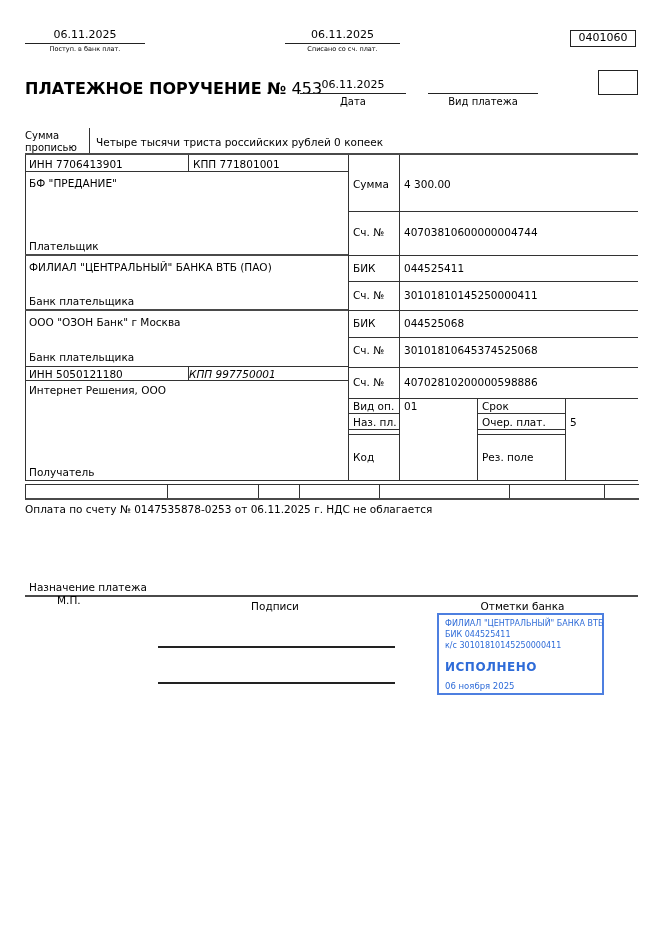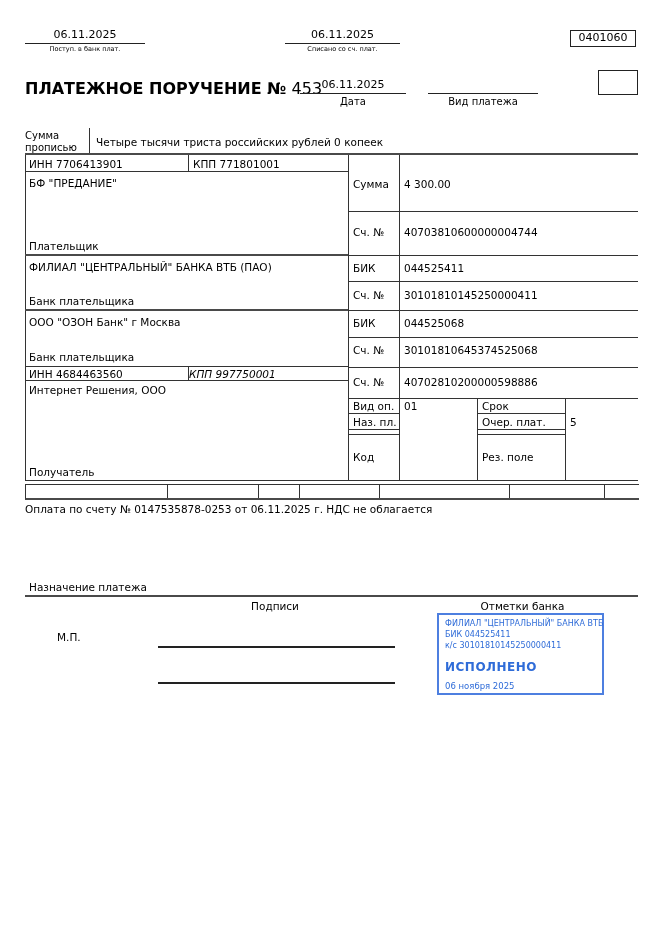--- a/index.html
+++ b/index.html
@@ -94,21 +94,21 @@
   <div class="hline" style="left:477px;top:434px;width:88px;"></div>
 
   <div class="celltxt" style="left:29px;top:158px;">ИНН 7706413901</div>
   <div class="celltxt" style="left:193px;top:158px;">КПП 771801001</div>
   <div class="celltxt" style="left:29px;top:177px;">БФ "ПРЕДАНИЕ"</div>
   <div class="seclbl" style="left:29px;top:240px;">Плательщик</div>
   <div class="celltxt" style="left:29px;top:261px;">ФИЛИАЛ "ЦЕНТРАЛЬНЫЙ" БАНКА ВТБ (ПАО)</div>
   <div class="seclbl" style="left:29px;top:295px;">Банк плательщика</div>
   <div class="celltxt" style="left:29px;top:316px;">ООО "ОЗОН Банк" г Москва</div>
   <div class="seclbl" style="left:29px;top:351px;">Банк плательщика</div>
-  <div class="celltxt" style="left:29px;top:368px;">ИНН 4684463560</div>
+  <div class="celltxt" style="left:29px;top:368px;">ИНН 5050121180</div>
   <div class="celltxt" style="left:189px;top:368px;font-style:italic;">КПП 997750001</div>
   <div class="celltxt" style="left:29px;top:384px;">Интернет Решения, ООО</div>
   <div class="seclbl" style="left:29px;top:466px;">Получатель</div>
 
   <div class="celltxt" style="left:353px;top:178px;">Сумма</div>
   <div class="celltxt" style="left:404px;top:178px;">4 300.00</div>
 
   <div class="celltxt" style="left:353px;top:226px;">Сч. №</div>
   <div class="celltxt" style="left:404px;top:226px;">40703810600000004744</div>
 
@@ -147,21 +147,21 @@
     <div class="cell" style="width:95px;"></div>
     <div class="cell last" style="width:34px;"></div>
   </div>
 
   <div class="celltxt" style="left:25px;top:503px;">Оплата по счету № 0147535878-0253 от 06.11.2025 г. НДС не облагается</div>
   <div class="seclbl" style="left:29px;top:581px;">Назначение платежа</div>
   <div class="hline2" style="left:25px;top:595px;width:613px;"></div>
 
   <div class="abs ctr" style="left:200px;top:600px;width:150px;">Подписи</div>
   <div class="abs ctr" style="left:450px;top:600px;width:145px;">Отметки банка</div>
-  <div class="celltxt" style="left:57px;top:631px;">М.П.</div>
+  <div class="celltxt" style="left:57px;top:594px;">М.П.</div>
   <div class="hline2" style="left:158px;top:646px;width:237px;background:#222;"></div>
   <div class="hline2" style="left:158px;top:682px;width:237px;background:#222;"></div>
 
   <div class="stamp">
     <div class="ln">ФИЛИАЛ "ЦЕНТРАЛЬНЫЙ" БАНКА ВТБ</div>
     <div class="ln">БИК 044525411</div>
     <div class="ln">к/с 30101810145250000411</div>
     <div class="status">ИСПОЛНЕНО</div>
     <div class="sdate">06 ноября 2025</div>
   </div>

